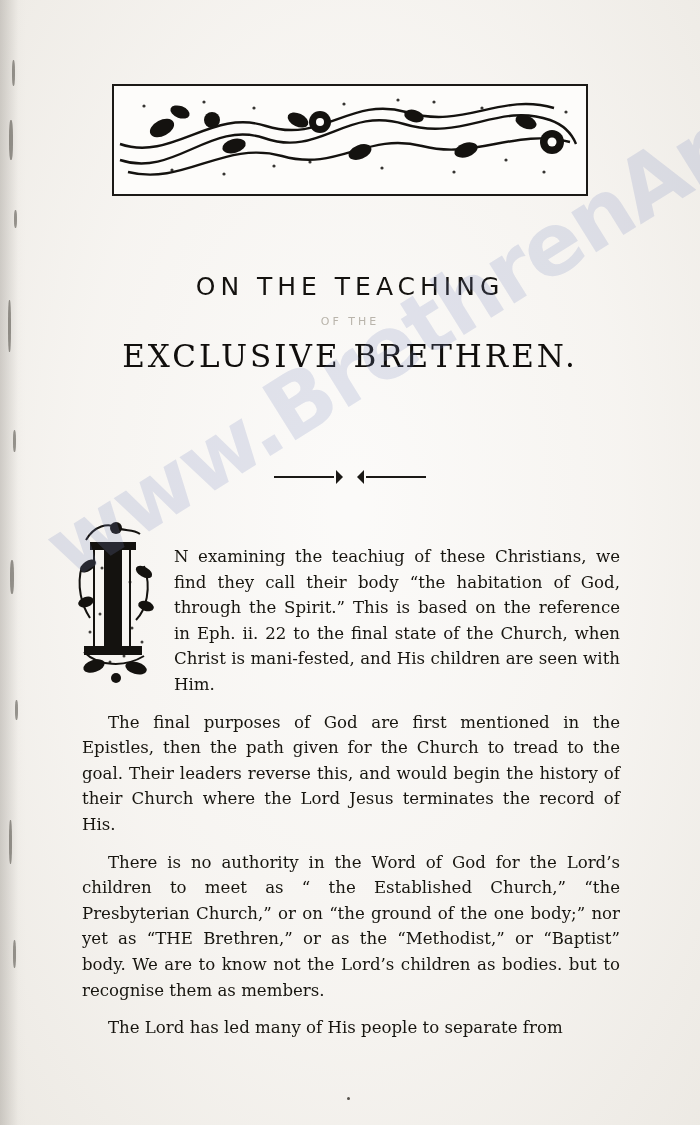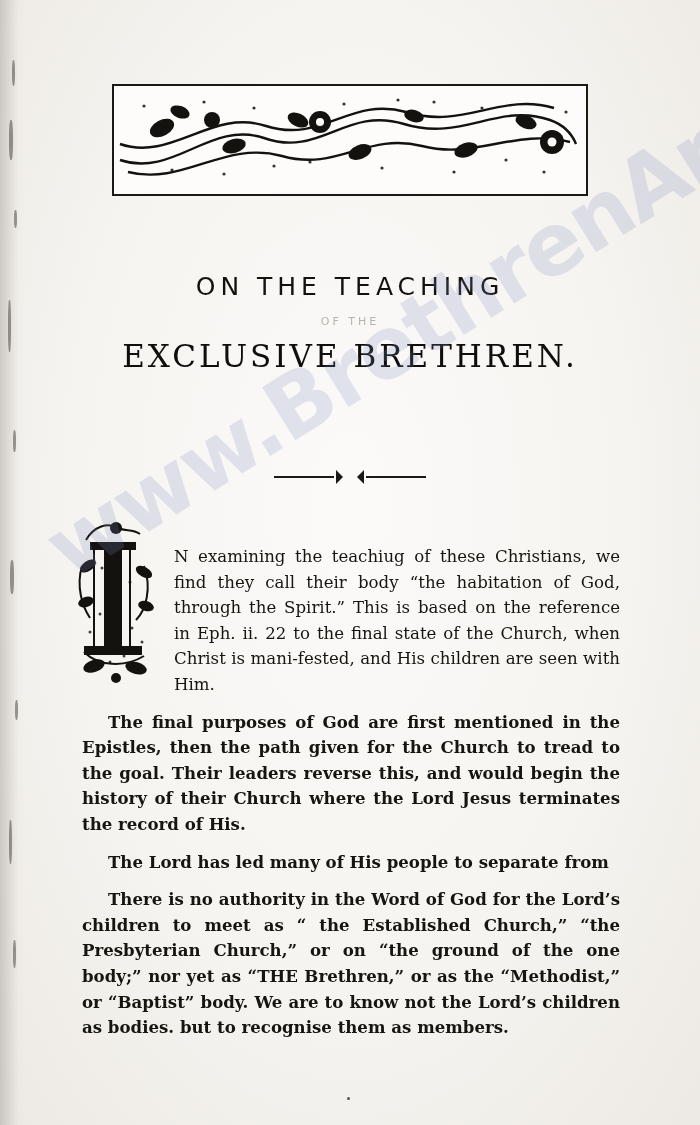--- a/index.html
+++ b/index.html
@@ -146,21 +146,21 @@
     font-family: "DejaVu Serif", serif;
     font-size: 16.6px;
     line-height: 25.6px;
     color: #17150f;
     text-align: justify;
   }
   .body-text p { margin: 12px; }
   .indent-block {
     padding-left: 92px;
   }
-  .para-indent { text-indent: 26px; font-weight: bold; }
+  .para-indent { text-indent: 26px; }
 
   .footer-dot {
     position: absolute;
     left: 347px;
     top: 1097px;
     width: 3px; height: 3px;
     background: #56524c;
     border-radius: 50%;
   }
 </style>
@@ -276,20 +276,20 @@
       </g>
     </svg>
   </div>
 
   <div class="body-text">
     <p class="indent-block">
       <span>N</span>
       <span>examining the teachiug of these Christians, we find they call their body “the habitation of God, through the Spirit.”  This is based on the reference in Eph. ii. 22 to the final state of the Church, when Christ is mani-fested, and His children are seen with Him.</span>
     </p>
     <p class="para-indent">The final purposes of God are first mentioned in the Epistles, then the path given for the Church to tread to the goal.   Their leaders reverse this, and would begin the history of their Church where the Lord Jesus terminates the record of His.</p>
+    <p class="para-indent">There is no authority in the Word of God for the Lord’s children to meet as “ the Established Church,” “the Presbyterian Church,” or on “the ground of the one body;” nor yet as “THE Brethren,” or as the “Methodist,” or “Baptist” body.   We are to know not the Lord’s children as bodies. but to recognise them as members.</p>
     <p class="para-indent">The Lord has led many of His people to separate from</p>
-    <p class="para-indent">There is no authority in the Word of God for the Lord’s children to meet as “ the Established Church,” “the Presbyterian Church,” or on “the ground of the one body;” nor yet as “THE Brethren,” or as the “Methodist,” or “Baptist” body.   We are to know not the Lord’s children as bodies. but to recognise them as members.</p>
   </div>
 
   <div class="watermark">www.BrethrenArchive.org</div>
 
   <div class="footer-dot"></div>
 </div>
 
 </body></html>

